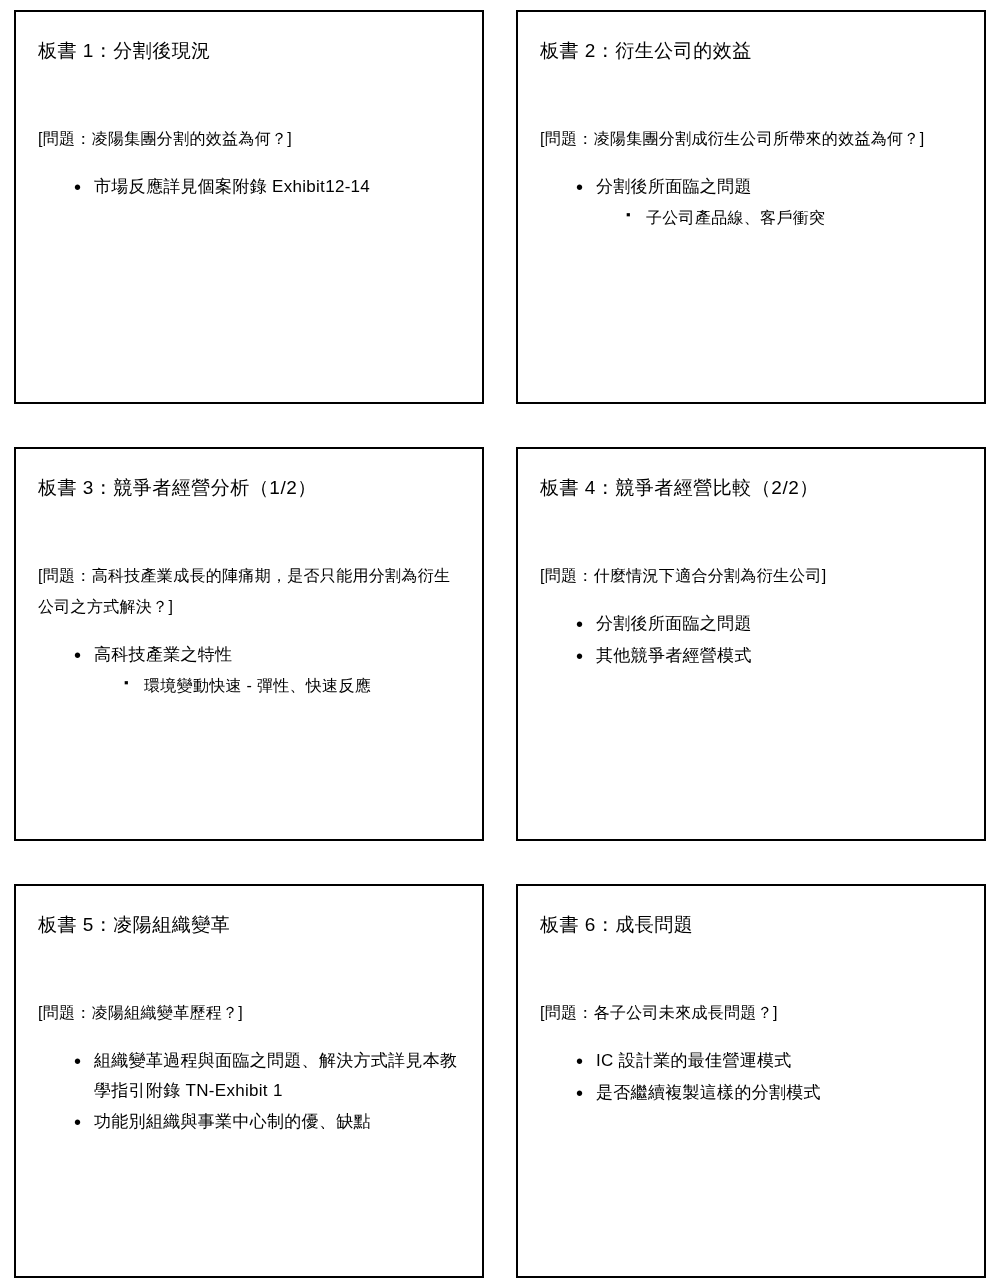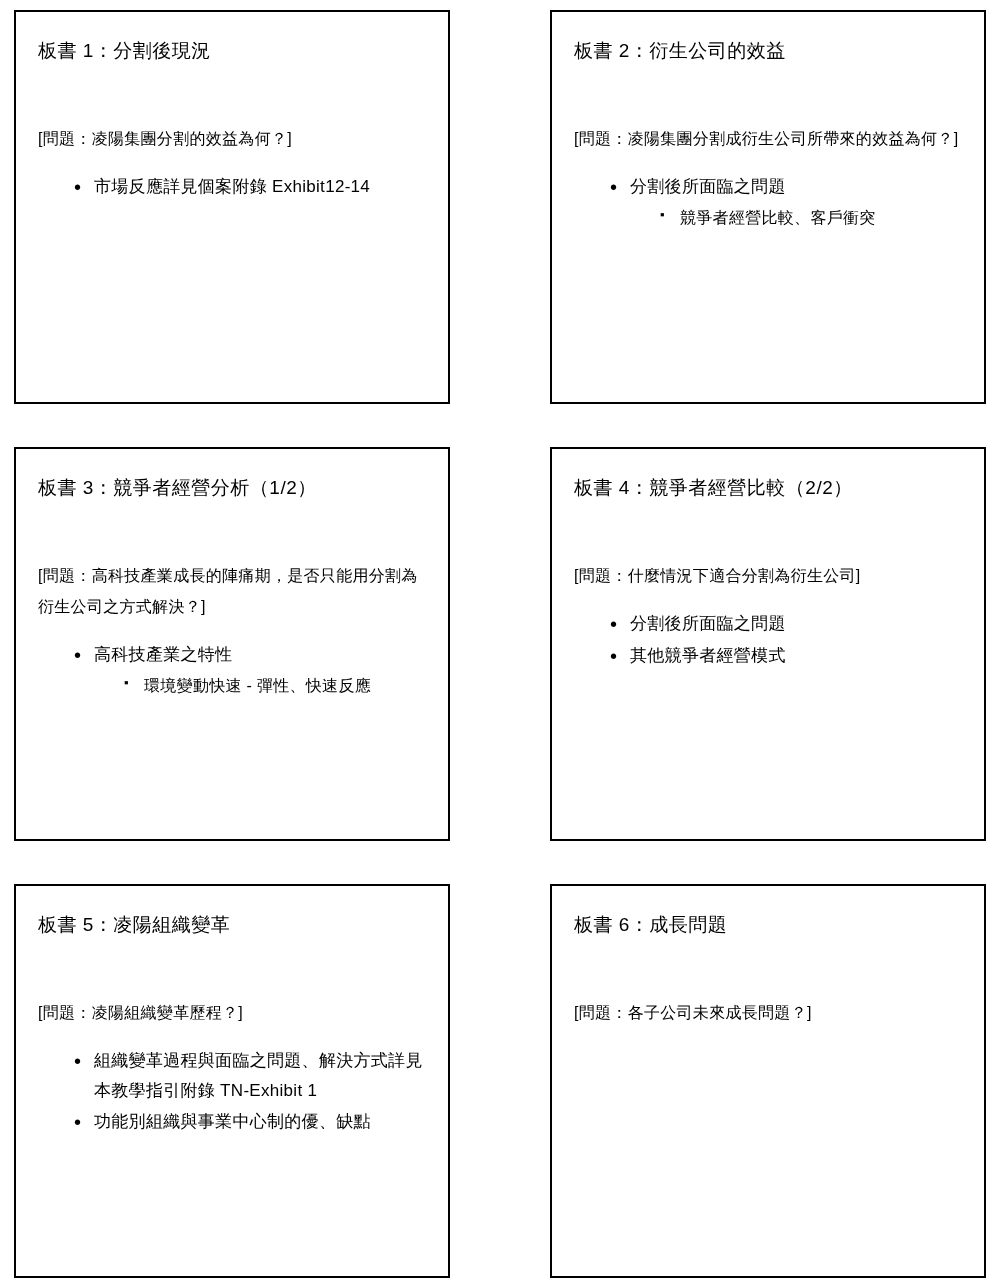--- a/index.html
+++ b/index.html
@@ -23,21 +23,21 @@
     justify-content: space-between;
   }
   .row {
     display: flex;
     flex-direction: row;
     justify-content: space-between;
     width: 100%;
   }
   .card {
     box-sizing: border-box;
-    width: 436px;
+    width: 470px;
     height: 394px;
     border: 2px solid #000000;
     background: #ffffff;
     padding: 26px 22px 18px 22px;
     overflow: hidden;
   }
   .card-title {
     font-size: 19px;
     line-height: 1.4;
     margin: 0 0 0 0;
@@ -108,21 +108,21 @@
     </div>
 
     <div class="card">
       <div class="card-title">板書 2：衍生公司的效益</div>
       <div class="card-question">[問題：凌陽集團分割成衍生公司所帶來的效益為何？]</div>
       <ul class="bullets">
         <li>
           <span>分割後所面臨之問題</span>
           <ul class="subbullets">
             <li>
-              <span>競爭者經營比較、客戶衝突</span>
+              <span>子公司產品線、客戶衝突</span>
             </li>
           </ul>
         </li>
       </ul>
     </div>
 
   </div>
 
   <div class="row">
 
@@ -167,17 +167,25 @@
         </li>
         <li>
           <span>功能別組織與事業中心制的優、缺點</span>
         </li>
       </ul>
     </div>
 
     <div class="card">
       <div class="card-title">板書 6：成長問題</div>
       <div class="card-question">[問題：各子公司未來成長問題？]</div>
+      <ul class="bullets">
+        <li>
+          <span>IC 設計業的最佳營運模式</span>
+        </li>
+        <li>
+          <span>是否繼續複製這樣的分割模式</span>
+        </li>
+      </ul>
     </div>
 
   </div>
 
 </div>
 
 </body></html>

